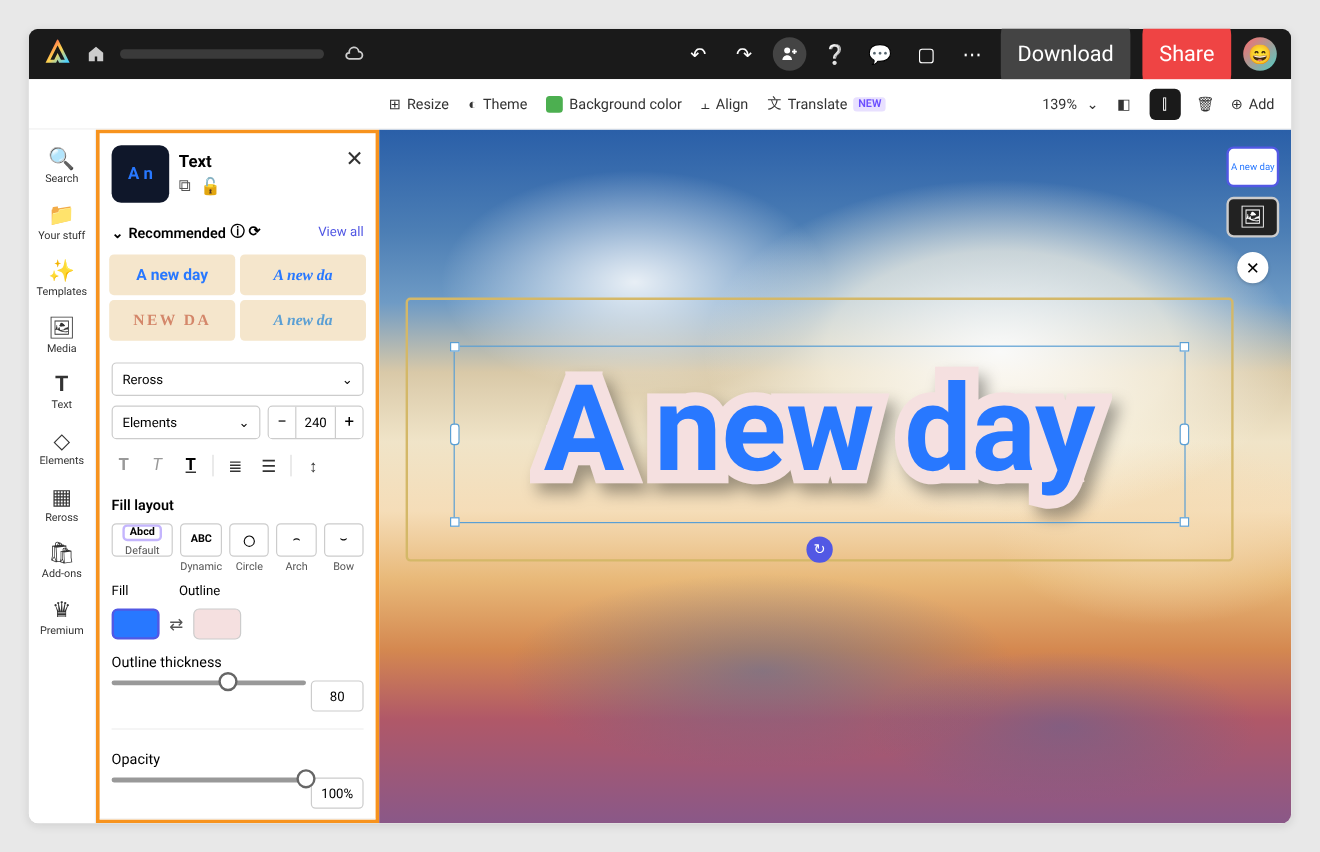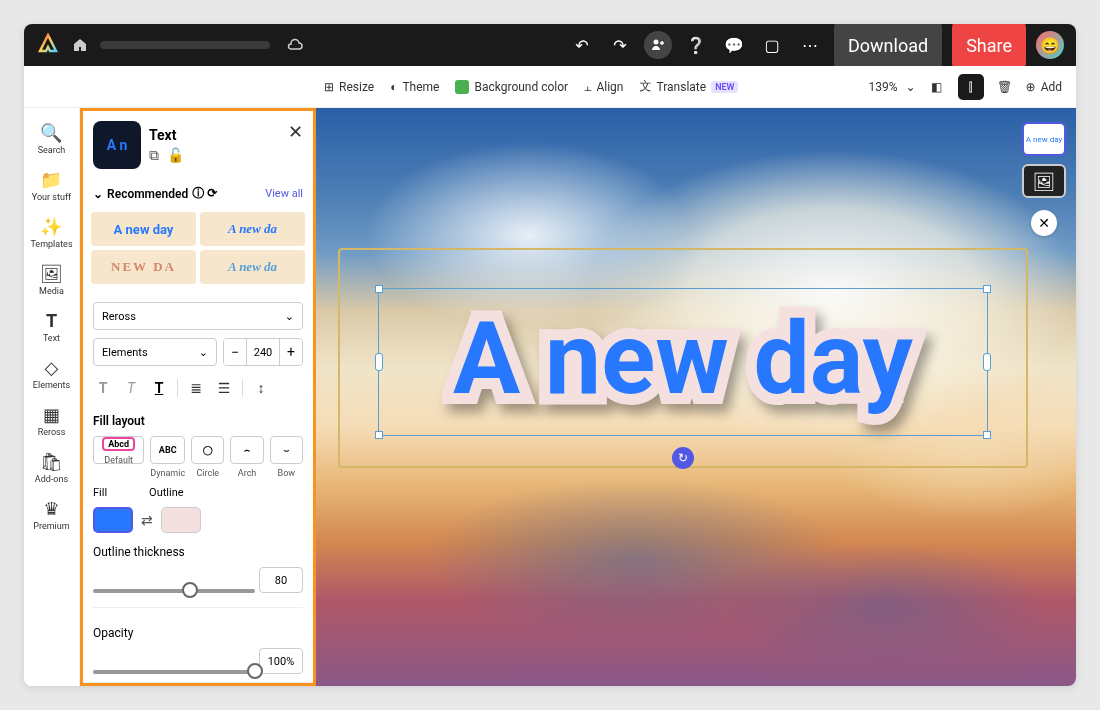--- a/index.html
+++ b/index.html
@@ -53,31 +53,31 @@
 .sz-btn{width:22px;height:26px;display:flex;align-items:center;justify-content:center;cursor:pointer;font-size:14px;background:#fff}
 .sz-val{width:34px;height:26px;display:flex;align-items:center;justify-content:center;border-left:1px solid #ccc;border-right:1px solid #ccc;font-size:11px}
 .fmt-row{display:flex;align-items:center;gap:8px;padding:4px 0}
 .fmt-ic{width:20px;height:20px;display:flex;align-items:center;justify-content:center;cursor:pointer;color:#999;font-size:14px}
 .fmt-ic.act{color:#000;font-weight:700;text-decoration:underline}
 .divider{width:1px;height:18px;background:#ddd}
 .sec-lbl{font-weight:600;font-size:12px;margin-top:4px}
 .layout-row{display:flex;gap:6px}
 .lay-opt{flex:1;display:flex;flex-direction:column;align-items:center;gap:4px;cursor:pointer}
 .lay-box{width:100%;height:28px;border:1px solid #ccc;border-radius:4px;display:flex;align-items:center;justify-content:center;font-size:9px;font-weight:700}
-.lay-opt.sel .lay-box{border:2px solid #ec4899}
+.lay-opt.sel .lay-box{border:2px solid #c4b5fd}
 .lay-lbl{font-size:9px;color:#555}
 .fo-row{display:flex;gap:2px;align-items:flex-start}
 .fo-col{display:flex;flex-direction:column;gap:4px}
 .fo-lbl{font-size:11px}
 .swap-row{display:flex;align-items:center;gap:8px}
 .swatch{width:40px;height:26px;border-radius:5px;border:1px solid #ccc;cursor:pointer}
 .sw-fill{background:#2878ff;border:2px solid #5258e4}
 .sw-out{background:#f5e0e0}
 .swap-ic{font-size:14px;cursor:pointer;color:#555}
-.slider-row{display:flex;align-items:flex-end;gap:4px}
+.slider-row{display:flex;align-items:flex-start;gap:4px}
 .slider{flex:1;height:4px;background:#999;border-radius:2px;position:relative}
 .slider-thumb{width:16px;height:16px;background:#fff;border:2px solid #666;border-radius:50%;position:absolute;top:-7px;transform:translateX(-50%)}
 .slider-val{width:44px;height:26px;border:1px solid #ccc;border-radius:4px;display:flex;align-items:center;justify-content:center;font-size:11px}
 .hr{height:1px;background:#eee;margin:6px 0}
 .footer{padding:6px 10px;font-size:10px;color:#666;border-top:1px solid #eee}
 .canvas{flex:1;position:relative;background:linear-gradient(180deg,#2a5fa8 0%,#4d7fb5 15%,#6f9bc5 25%,#d9c9a8 35%,#f0e4c8 45%,#f5ddb8 55%,#e8b878 65%,#d48850 75%,#b05868 85%,#8a5888 100%);overflow:hidden}
 .clouds{position:absolute;inset:0;background:radial-gradient(ellipse 380px 220px at 68% 32%,rgba(255,255,255,.92) 0%,rgba(250,245,230,.7) 38%,transparent 65%),radial-gradient(ellipse 260px 150px at 28% 22%,rgba(255,255,255,.85) 0%,transparent 62%),radial-gradient(ellipse 220px 120px at 86% 58%,rgba(245,220,180,.75) 0%,transparent 65%),radial-gradient(ellipse 340px 130px at 42% 78%,rgba(80,110,160,.55) 0%,transparent 62%),radial-gradient(ellipse 260px 100px at 75% 86%,rgba(90,100,150,.5) 0%,transparent 62%)}
 .frame{position:absolute;left:22px;right:48px;top:140px;height:220px;border:2px solid #d4b868;border-radius:4px}
 .text-box{position:absolute;left:62px;right:88px;top:180px;height:148px;border:1px solid #5a9fd4}
 .handle{width:8px;height:8px;background:#fff;border:1px solid #5a9fd4;position:absolute}

